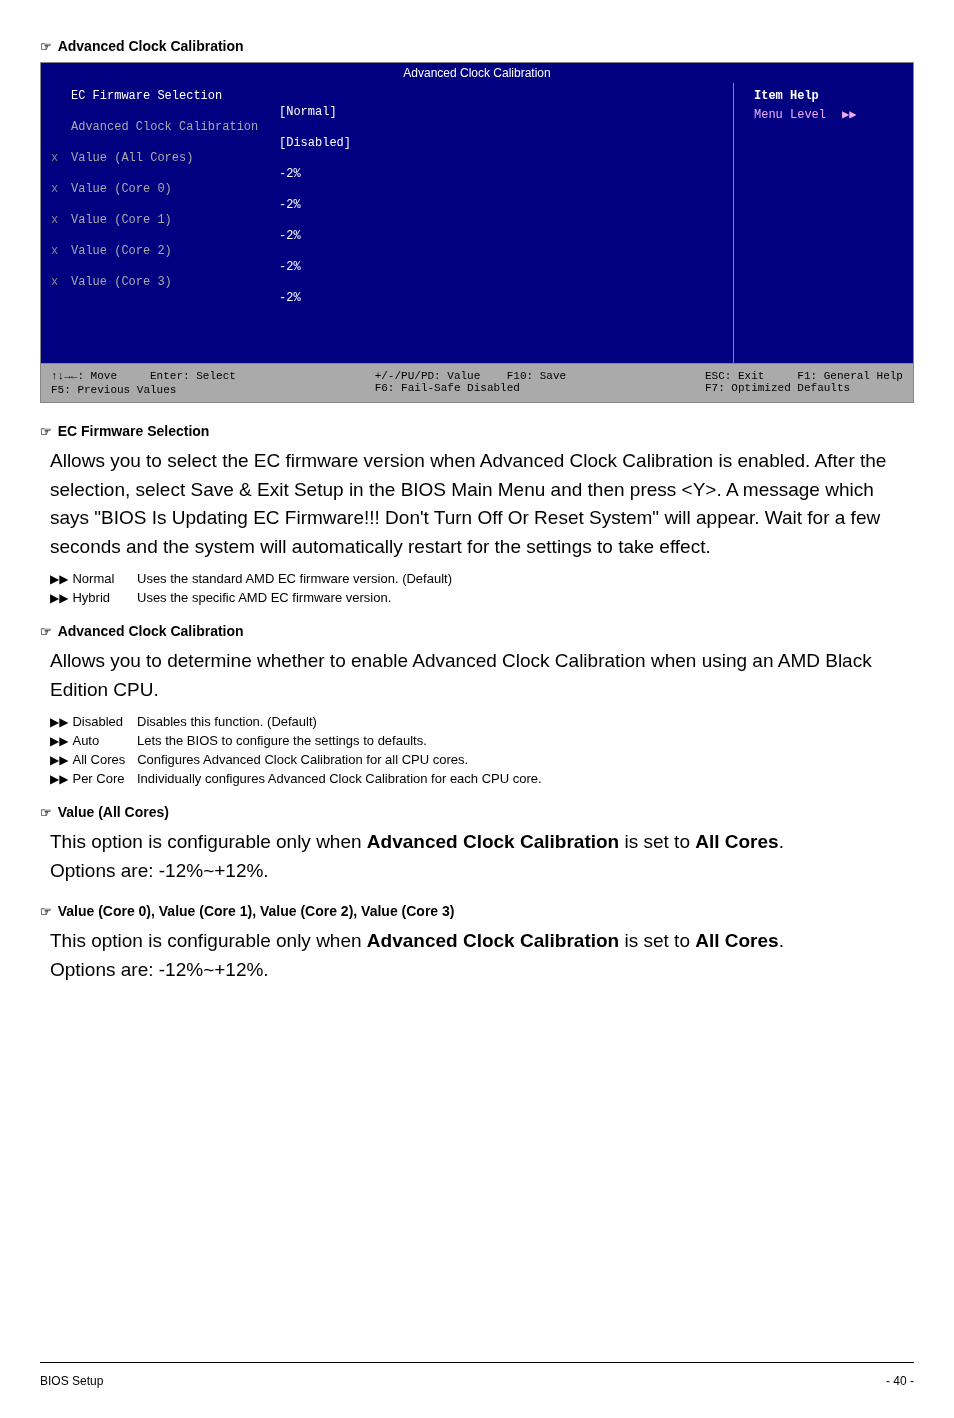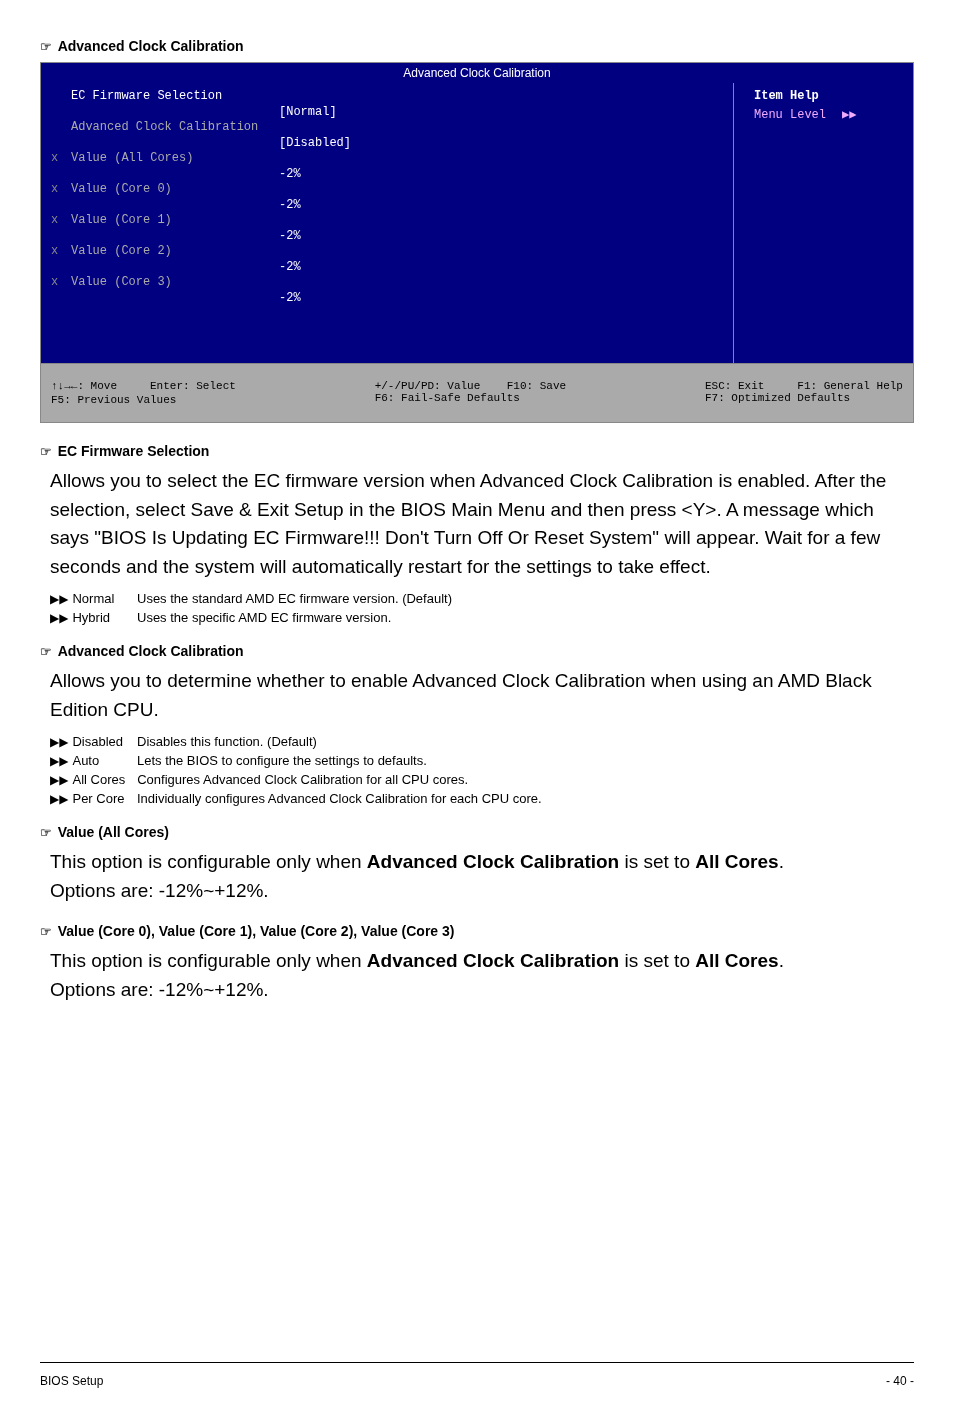--- a/index.html
+++ b/index.html
@@ -74,21 +74,21 @@
       color: #f0abfc;
       display: flex;
       align-items: flex-end;
       gap: 16px;
     }
     .bios-footer {
       background: #aaaaaa;
       border-top: 1px solid #888;
       display: flex;
       justify-content: space-between;
-      padding: 16px 10px;
+      padding: 6px 10px;
       font-size: 11px;
       font-family: 'Courier New', monospace;
       color: #000;
     }
     .bios-footer-left, .bios-footer-right {
       display: flex;
       flex-direction: column;
       gap: 2px;
     }
 
@@ -223,21 +223,21 @@
       </div>
     </div>
   </div>
   <div class="bios-footer">
     <div class="bios-footer-left">
       <span>↑↓→←: Move &nbsp;&nbsp;&nbsp; Enter: Select</span>
       <span>F5: Previous Values</span>
     </div>
     <div>
       <div>+/-/PU/PD: Value &nbsp;&nbsp; F10: Save</div>
-      <div>F6: Fail-Safe Defaults</div>
+      <div>F6: Fail-Safe Disabled</div>
     </div>
     <div>
       <div>ESC: Exit &nbsp;&nbsp;&nbsp; F1: General Help</div>
       <div>F7: Optimized Defaults</div>
     </div>
   </div>
 </div>
 
 <div class="section-heading">
   <span class="arrow-icon">☞</span>

